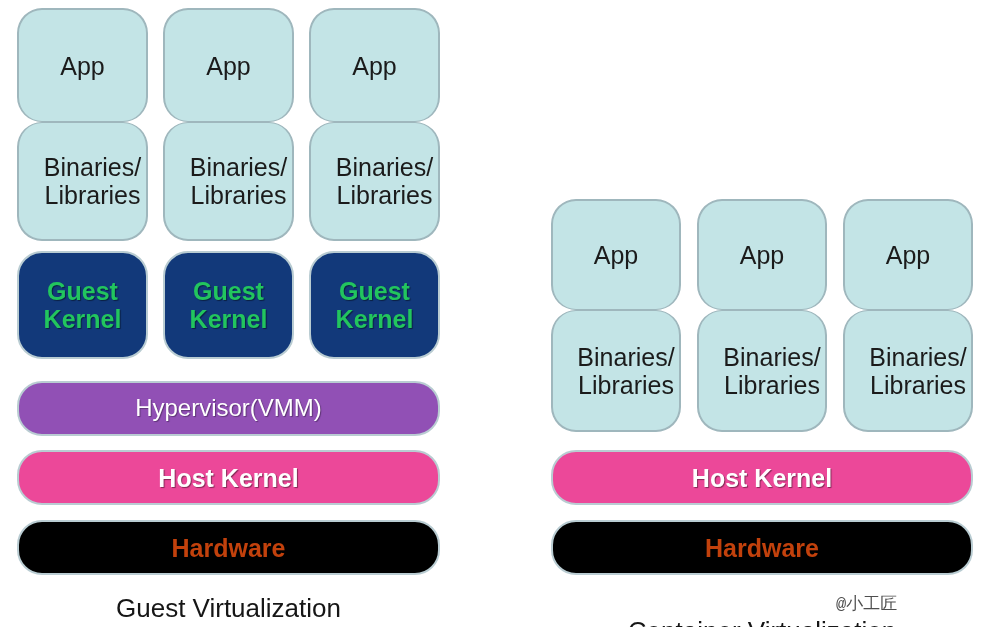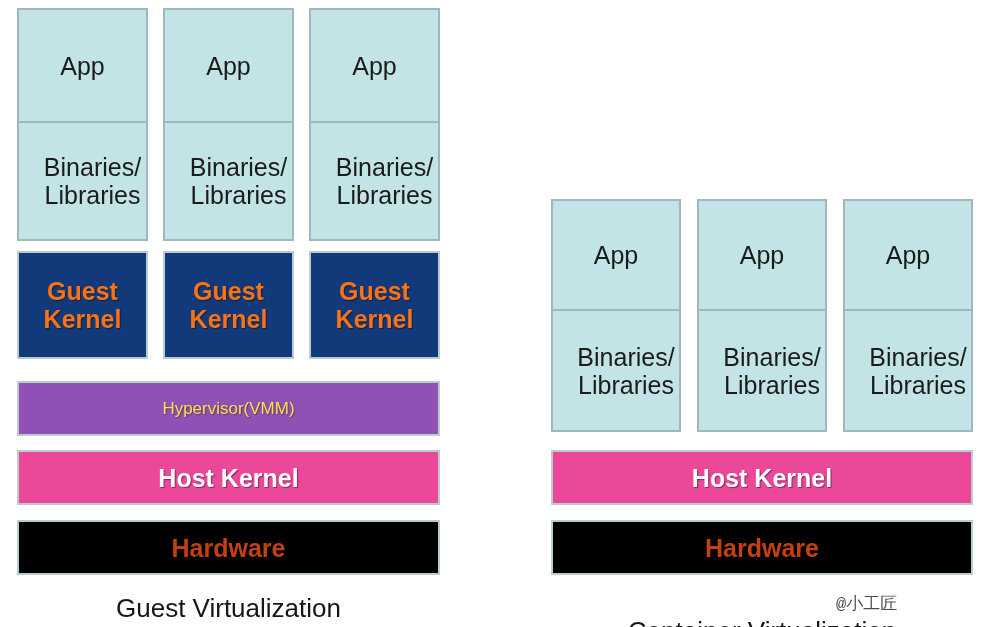--- a/index.html
+++ b/index.html
@@ -23,51 +23,52 @@
 
   
   .box {
     position: absolute;
     box-sizing: border-box;
     display: flex;
     align-items: center;
     justify-content: center;
     text-align: center;
     line-height: 1.12;
+    border-radius: 25px;
   }
 
   .stack-box {
     border: 2px solid #9fb7bd;
     background: #c3e4e6;
     color: #1b1b1b;
     font-size: 25px;
     font-weight: 400;
   }
   .stack-box.app-cell {
     border-bottom-width: 1px;
   }
   .stack-box.libs-cell {
     border-top-width: 1px;
     padding-left: 20px;
   }
 
   .guest-box {
     border: 2px solid #b9ccd2;
     background: #12397a;
-    color: #f97316;
+    color: #22c55e;
     font-size: 25px;
     font-weight: 700;
     text-shadow: 1px 1px 1px rgba(0,0,0,0.45);
   }
 
   .hypervisor-bar {
     border: 2px solid #b9ccd2;
     background: #9150b5;
-    color: #fde047;
-    font-size: 17px;
+    color: #ffffff;
+    font-size: 24px;
     font-weight: 400;
     text-shadow: 1px 1px 1px rgba(0,0,0,0.35);
   }
 
   .host-bar {
     border: 2px solid #b9ccd2;
     background: #ec4899;
     color: #ffffff;
     font-size: 25px;
     font-weight: 700;

